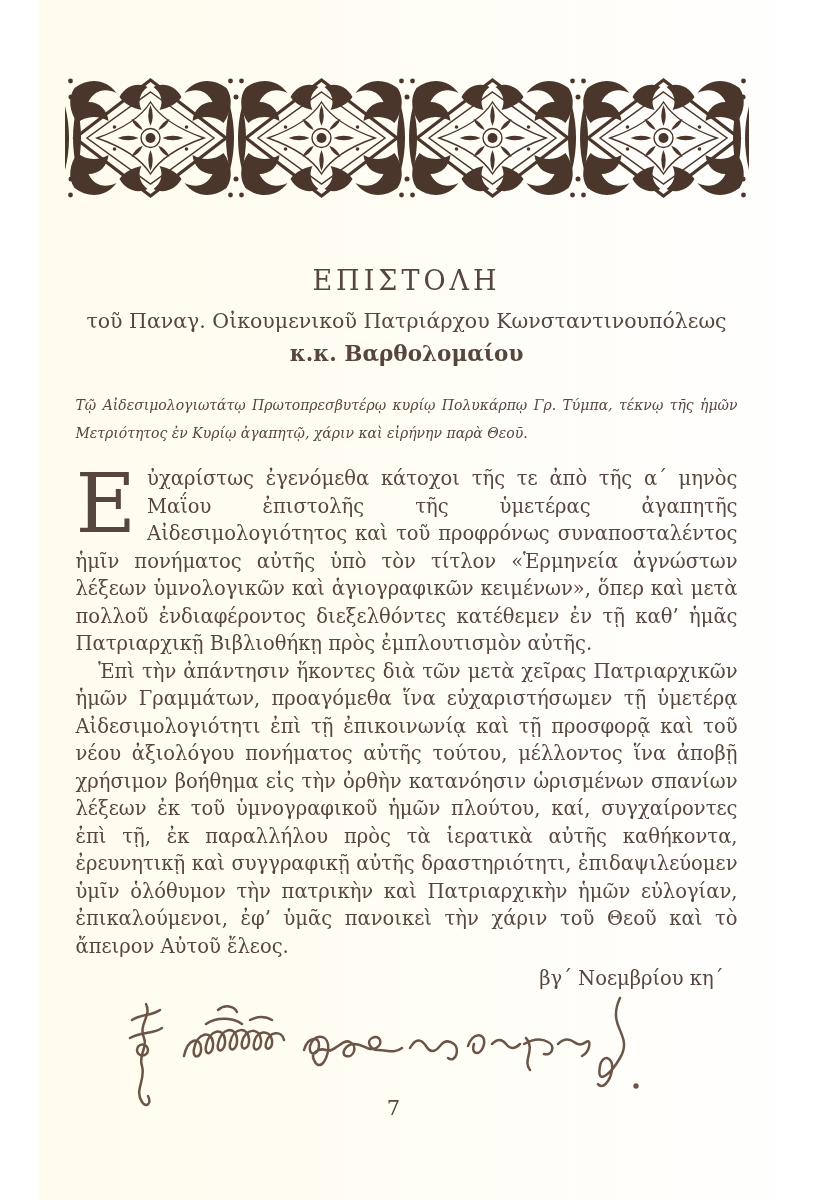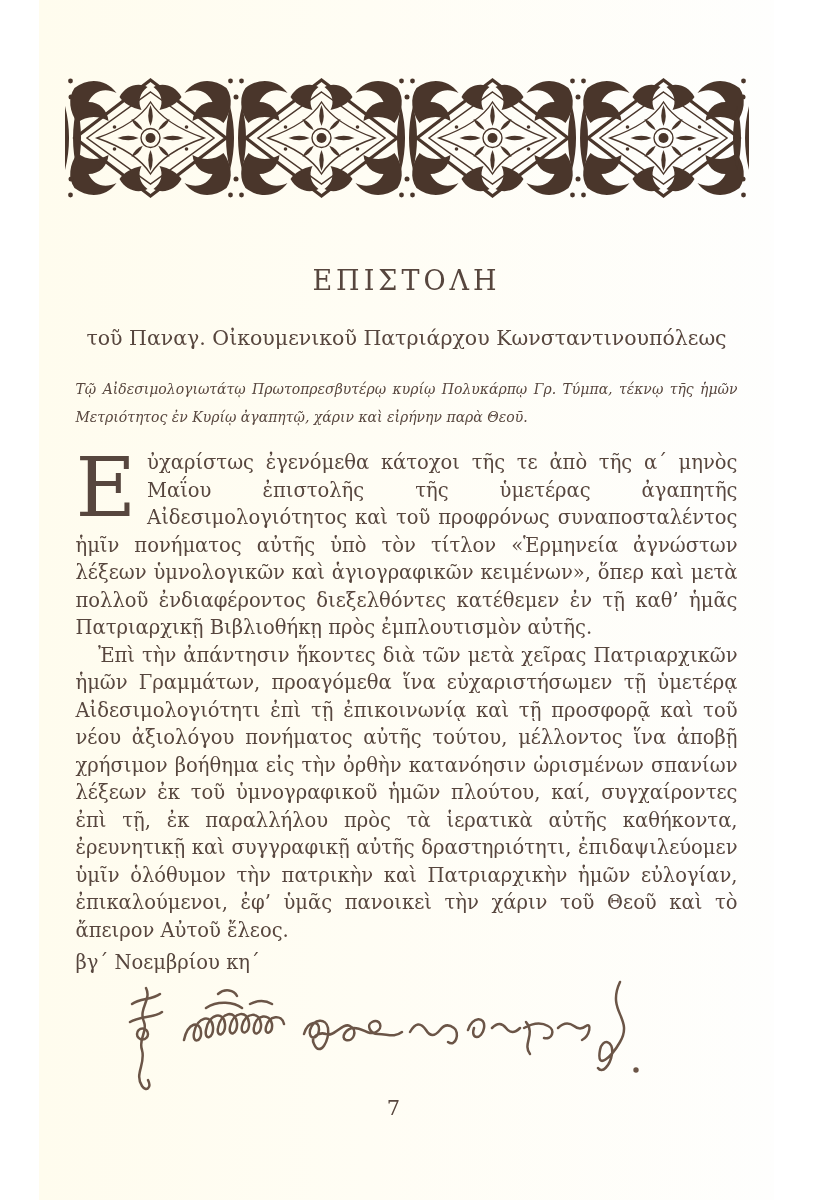--- a/index.html
+++ b/index.html
@@ -26,21 +26,21 @@
     color:var(--orn);
   }
   .letter-title{
     margin-top:64px;
     text-align:center;
     font-size:27px;
     font-weight:400;
     letter-spacing:4px;
   }
   .subtitle{
-    margin-top:30px;
+    margin-top:13px;
     text-align:center;
     font-size:20.5px;
   }
   .author{
     margin-top:8px;
     text-align:center;
     font-size:21.5px;
     font-weight:700;
   }
   .content{
@@ -64,21 +64,21 @@
   .dropcap{
     float:left;
     font-size:83px;
     line-height:0.82;
     padding:5px 11px 0 0;
     color:var(--ink);
   }
   .dateline{
     margin-top:7px;
     padding-right:14px;
-    text-align:left;
+    text-align:right;
     font-size:19.5px;
   }
   .signature{
     display:block;
     width:520px;height:118px;
     margin:4px 0 0 46px;
     color:var(--sig);
   }
   .pagenum{
     position:absolute;
@@ -136,20 +136,21 @@
       <use href="#sep" transform="translate(171,0)"></use>
       <use href="#sep" transform="translate(342,0)"></use>
       <use href="#sep" transform="translate(513,0)"></use>
       <use href="#sep" transform="translate(6,0)"></use>
       <use href="#sep" transform="translate(678,0)"></use>
     </g>
   </svg>
 
   <h1 class="letter-title">ΕΠΙΣΤΟΛΗ</h1>
   <div class="subtitle">τοῦ Παναγ. Οἰκουμενικοῦ Πατριάρχου Κωνσταντινουπόλεως</div>
+  <div class="author">κ.κ. Βαρθολομαίου</div>
 
   <div class="content">
     <p class="salutation">Τῷ Αἰδεσιμολογιωτάτῳ Πρωτοπρεσβυτέρῳ κυρίῳ Πολυκάρπῳ Γρ. Τύμπα, τέκνῳ τῆς ἡμῶν Μετριότητος ἐν Κυρίῳ ἀγαπητῷ, χάριν καὶ εἰρήνην παρὰ Θεοῦ.</p>
 
     <div class="bodytext">
       <p class="p1"><span class="dropcap">Ε</span><span>ὐχαρίστως ἐγενόμεθα κάτοχοι τῆς τε ἀπὸ τῆς α´ μηνὸς Μαΐου ἐπιστολῆς τῆς ὑμετέρας ἀγαπητῆς Αἰδεσιμολογιότητος καὶ τοῦ προφρόνως συναποσταλέντος ἡμῖν πονήματος αὐτῆς ὑπὸ τὸν τίτλον «Ἑρμηνεία ἀγνώστων λέξεων ὑμνολογικῶν καὶ ἁγιογραφικῶν κειμένων», ὅπερ καὶ μετὰ πολλοῦ ἐνδιαφέροντος διεξελθόντες κατέθεμεν ἐν τῇ καθ’ ἡμᾶς Πατριαρχικῇ Βιβλιοθήκῃ πρὸς ἐμπλουτισμὸν αὐτῆς.</span></p>
       <p class="p2">Ἐπὶ τὴν ἀπάντησιν ἥκοντες διὰ τῶν μετὰ χεῖρας Πατριαρχικῶν ἡμῶν Γραμμάτων, προαγόμεθα ἵνα εὐχαριστήσωμεν τῇ ὑμετέρᾳ Αἰδεσιμολογιότητι ἐπὶ τῇ ἐπικοινωνίᾳ καὶ τῇ προσφορᾷ καὶ τοῦ νέου ἀξιολόγου πονήματος αὐτῆς τούτου, μέλλοντος ἵνα ἀποβῇ χρήσιμον βοήθημα εἰς τὴν ὀρθὴν κατανόησιν ὡρισμένων σπανίων λέξεων ἐκ τοῦ ὑμνογραφικοῦ ἡμῶν πλούτου, καί, συγχαίροντες ἐπὶ τῇ, ἐκ παραλλήλου πρὸς τὰ ἱερατικὰ αὐτῆς καθήκοντα, ἐρευνητικῇ καὶ συγγραφικῇ αὐτῆς δραστηριότητι, ἐπιδαψιλεύομεν ὑμῖν ὁλόθυμον τὴν πατρικὴν καὶ Πατριαρχικὴν ἡμῶν εὐλογίαν, ἐπικαλούμενοι, ἐφ’ ὑμᾶς πανοικεὶ τὴν χάριν τοῦ Θεοῦ καὶ τὸ ἄπειρον Αὐτοῦ ἔλεος.</p>
     </div>
 
     <div class="dateline">βγ´ Νοεμβρίου κη´</div>

